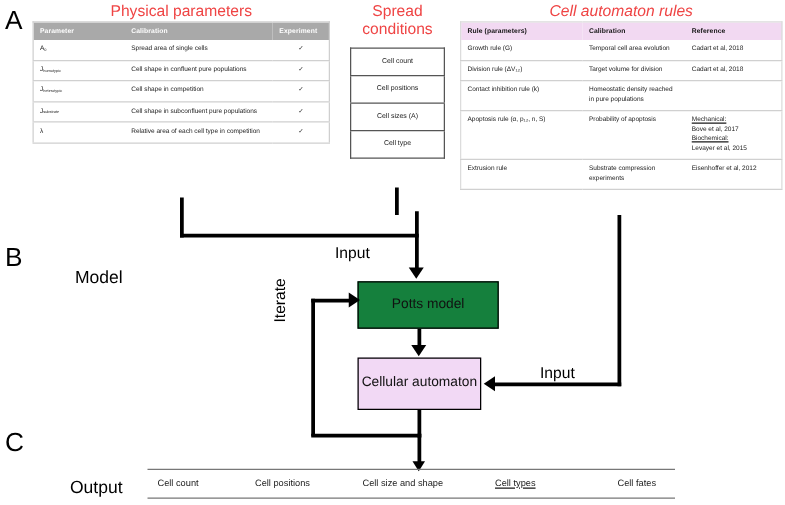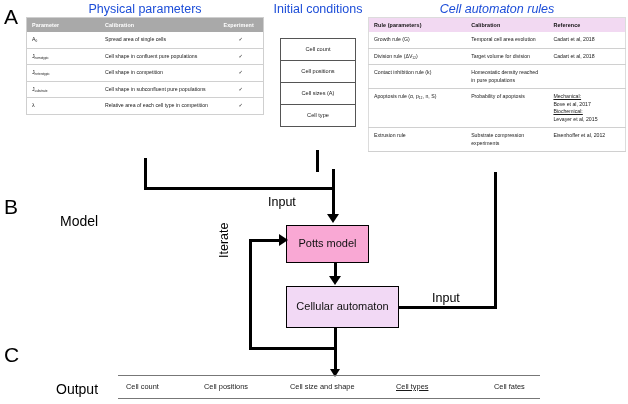--- a/index.html
+++ b/index.html
@@ -34,21 +34,21 @@
     color: #000;
     line-height: 1;
   }
   #model-caption  { left: 60px; top: 214px; }
   #output-caption { left: 56px; top: 382px; }
 
   
   .tbl-title {
     position: absolute;
     font-size: 12.5px;
-    color: #1d4ed8;
+    color: #ef4444;
     text-align: center;
     line-height: 1.12;
   }
   #title-physical { left: 26px;  top: 2px;  width: 238px; }
   #title-initial  { left: 272px; top: 2px;  width: 92px; }
   #title-rules    { left: 368px; top: 2px;  width: 258px; font-style: italic; }
 
   
   .dtable {
     position: absolute;
@@ -111,25 +111,25 @@
     border: 1.4px solid #000;
     display: flex;
     align-items: center;
     justify-content: center;
     text-align: center;
     font-size: 11px;
     line-height: 1.22;
     color: #111;
   }
   #box-potts {
-    left: 286px; top: 225px; width: 83px; height: 38px;
-    background: #f9a8d4;
+    left: 286px; top: 225px; width: 113px; height: 38px;
+    background: #15803d;
   }
   #box-automaton {
-    left: 286px; top: 286px; width: 113px; height: 42px;
+    left: 286px; top: 286px; width: 99px; height: 42px;
     background: #f2d9f5;
   }
 
   
   .ln { position: absolute; background: #000; }
   .lnh { height: 3px; }
   .lnv { width: 3px; }
   .arrow-down {
     position: absolute;
     width: 0; height: 0;
@@ -194,21 +194,21 @@
 <body>
 
 <div class="panel-letter" id="panel-a">A</div>
 <div class="panel-letter" id="panel-b">B</div>
 <div class="panel-letter" id="panel-c">C</div>
 
 <div class="section-caption" id="model-caption">Model</div>
 <div class="section-caption" id="output-caption">Output</div>
 
 <div class="tbl-title" id="title-physical">Physical parameters</div>
-<div class="tbl-title" id="title-initial">Initial conditions</div>
+<div class="tbl-title" id="title-initial">Spread conditions</div>
 <div class="tbl-title" id="title-rules">Cell automaton rules</div>
 
 <table class="dtable" id="tbl-physical">
   <colgroup>
       <col style="width:31%">
       <col style="width:50%">
       <col style="width:19%">
     </colgroup>
   <thead>
     <tr>

